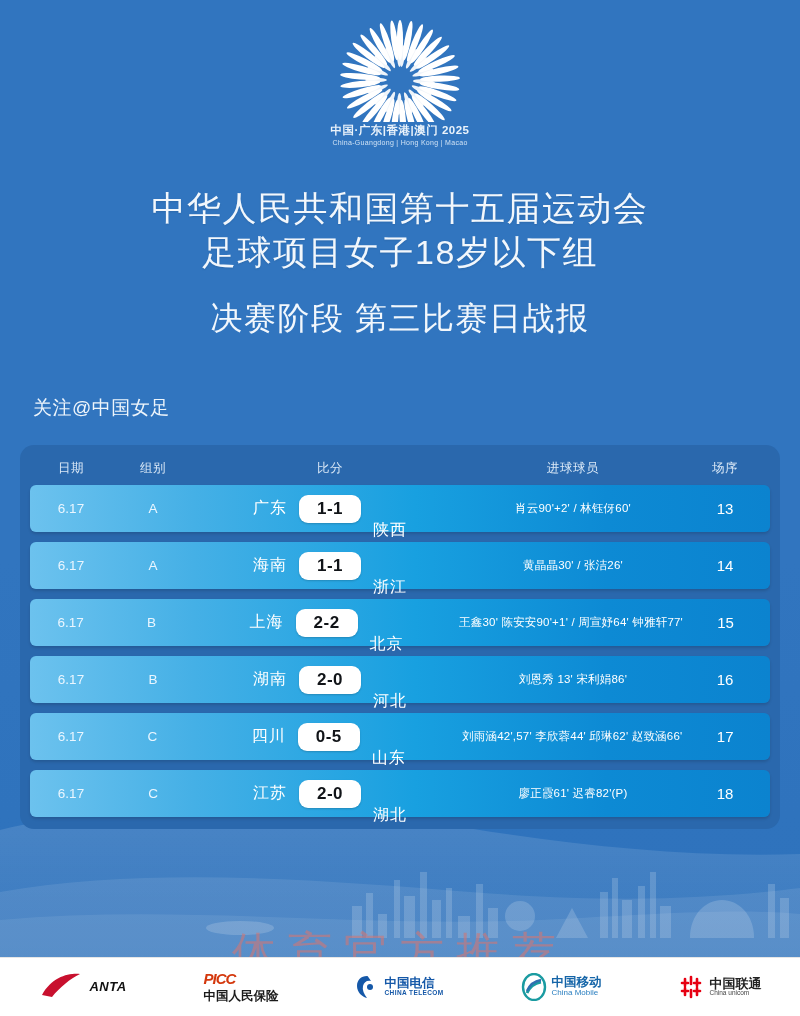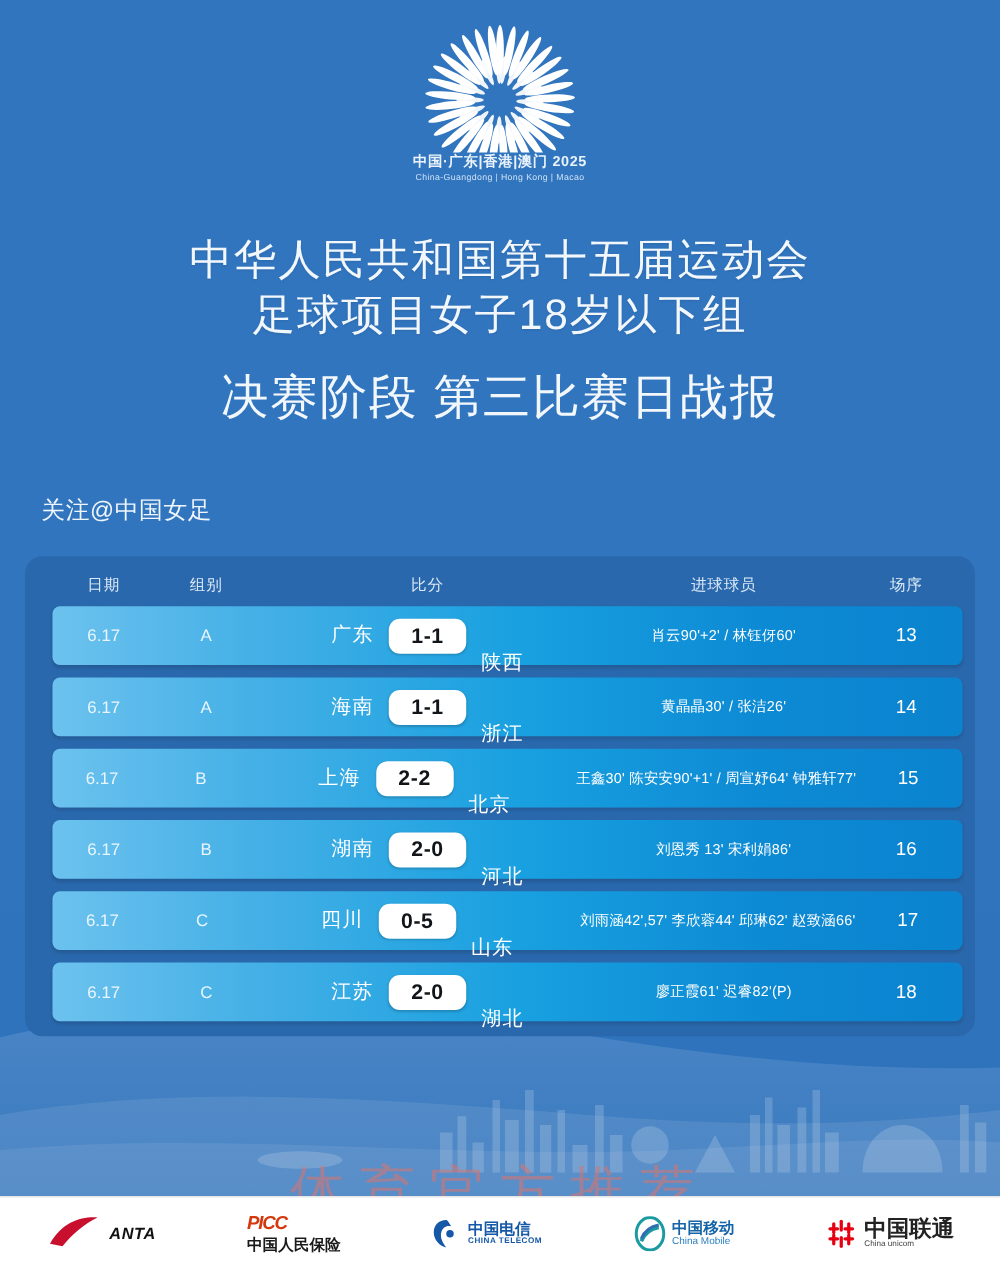--- a/index.html
+++ b/index.html
@@ -32,34 +32,34 @@
     color:#cfe2f5;font-size:7px;letter-spacing:.3px;line-height:10px;margin-top:1px;
   }
 
   
   .title-block{position:absolute;left:0;top:186px;width:800px;text-align:center;}
   .title-line{
     color:#f2f7fc;font-size:34px;line-height:44px;letter-spacing:1.5px;font-weight:500;
     text-shadow:0 1px 2px rgba(0,0,0,.10);
   }
   .subtitle-line{
-    margin-top:24px;color:#f2f7fc;font-size:38px;line-height:40px;letter-spacing:1.5px;font-weight:500;
+    margin-top:24px;color:#f2f7fc;font-size:32px;line-height:40px;letter-spacing:1.5px;font-weight:500;
   }
 
   .follow{
     position:absolute;left:33px;top:395px;
     color:#eef5fb;font-size:19px;letter-spacing:.5px;
   }
 
   
   .panel{
     position:absolute;left:20px;top:445px;width:760px;
     background:#2a68ad;
     border-radius:14px;
-    padding:6px 0 12px 12px;
+    padding:6px 0 12px 0;
     box-sizing:border-box;
   }
   .thead{
     display:flex;align-items:center;height:34px;padding:0 12px;box-sizing:border-box;
   }
   .thead div{color:#dbe9f7;font-size:12.5px;letter-spacing:.6px;}
   .c-date{width:78px;text-align:center;}
   .c-group{width:86px;text-align:center;}
   .c-score{width:268px;text-align:center;}
   .c-scorers{flex:1;text-align:center;}
@@ -112,21 +112,21 @@
   .sp{display:flex;align-items:center;gap:5px;}
   .sp-txt{display:flex;flex-direction:column;line-height:1.05;}
 
   .anta-cn{font-size:13px;font-weight:bold;font-style:italic;color:#111;letter-spacing:.5px;}
   .picc-mark{font-size:15px;font-weight:bold;color:#d4380d;letter-spacing:-1px;font-style:italic;}
   .picc-cn{font-size:12.5px;font-weight:bold;color:#1a1a1a;}
   .tel-cn{font-size:12.5px;font-weight:bold;color:#1558a8;}
   .tel-en{font-size:6.5px;color:#1558a8;font-weight:bold;letter-spacing:.4px;}
   .cm-cn{font-size:12.5px;font-weight:bold;color:#1565a8;}
   .cm-en{font-size:8px;color:#2a7fc0;}
-  .cu-cn{font-size:18px;font-weight:bold;color:#222;}
+  .cu-cn{font-size:13px;font-weight:bold;color:#222;}
   .cu-en{font-size:6.5px;color:#444;}
 </style>
 </head>
 <body>
 
 <div id="poster">
 
   <div class="deco">
     <svg width="800" height="170" viewBox="0 0 800 170" xmlns="http://www.w3.org/2000/svg">
       <defs>

